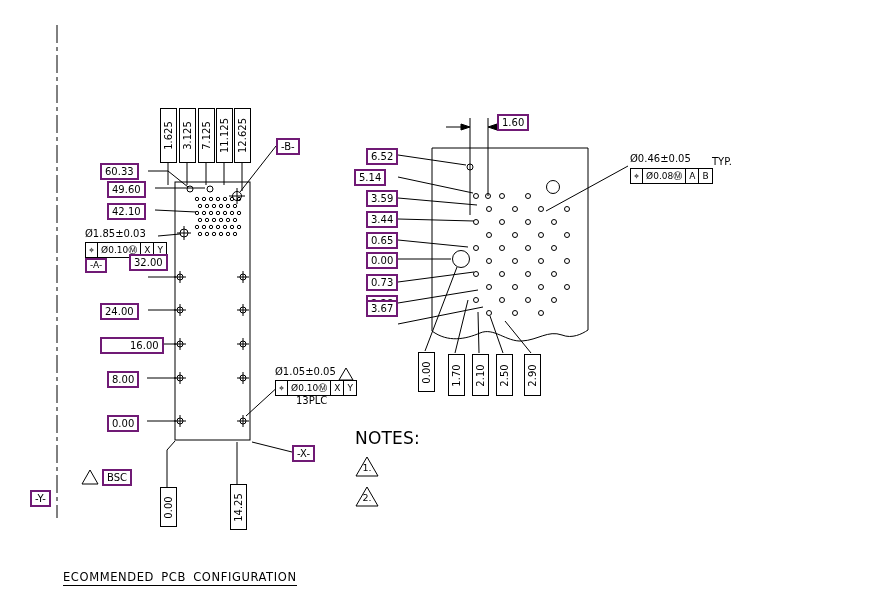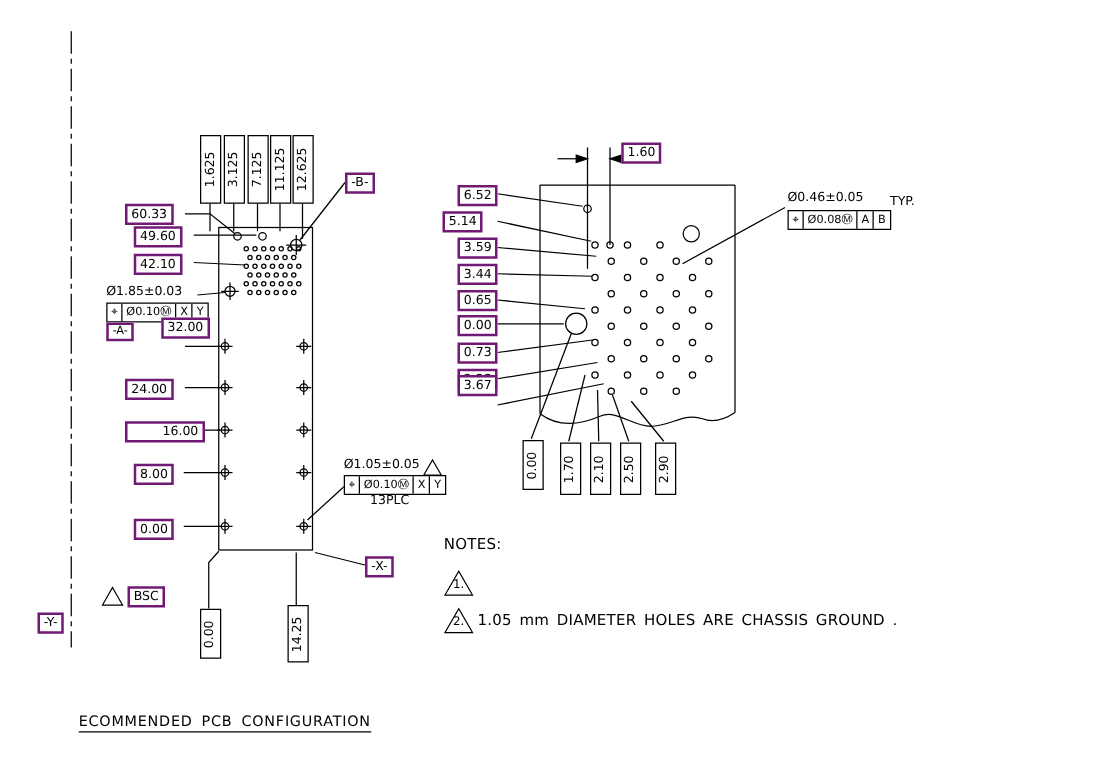--- a/index.html
+++ b/index.html
@@ -15,21 +15,21 @@
   }
   .txt { position:absolute; font-size:10px; line-height:12px; white-space:nowrap; }
   .dimv {
     position:absolute; border:1px solid #000; background:#fff; width:15px;
     display:flex; align-items:center; justify-content:center;
   }
   .dimv>span { transform:rotate(-90deg); font-size:10px; white-space:nowrap; }
   .fcf { position:absolute; display:flex; border:1px solid #000; background:#fff; height:14px; }
   .fcf>span { font-size:9px; line-height:14px; padding:0 3px; border-right:1px solid #000; }
   .fcf>span:last-child { border-right:none; }
-  .notetxt { position:absolute; font-size:12px; letter-spacing:0.2px; word-spacing:2px; white-space:nowrap; }
+  .notetxt { position:absolute; font-size:17px; letter-spacing:0.2px; word-spacing:2px; white-space:nowrap; }
   .notenum { position:absolute; font-size:9.5px; width:20px; text-align:center; }
   .title {
     position:absolute; font-size:11.5px; letter-spacing:0.6px; word-spacing:3px;
     border-bottom:1px solid #000; padding-bottom:1px; white-space:nowrap;
   }
 </style>
 </head>
 <body>
 
 <div class="stage">
@@ -306,17 +306,16 @@
   <div class="fcf" style="left:630px; top:168px;">
     <span>⌖</span>
     <span>Ø0.08Ⓜ</span>
     <span>A</span>
     <span>B</span>
   </div>
 
   <div class="notetxt" style="left:355px; top:428px;">NOTES:</div>
   <div class="notenum" style="left:357px; top:462px;">1.</div>
   <div class="notenum" style="left:357px; top:492px;">2.</div>
-  <div class="notetxt" style="left:382px; top:489px;">1.05 mm DIAMETER HOLES ARE CHASSIS GROUND .</div>
 
   <div class="title" style="left:63px; top:570px;">ECOMMENDED PCB CONFIGURATION</div>
 
 </div>
 
 </body></html>

